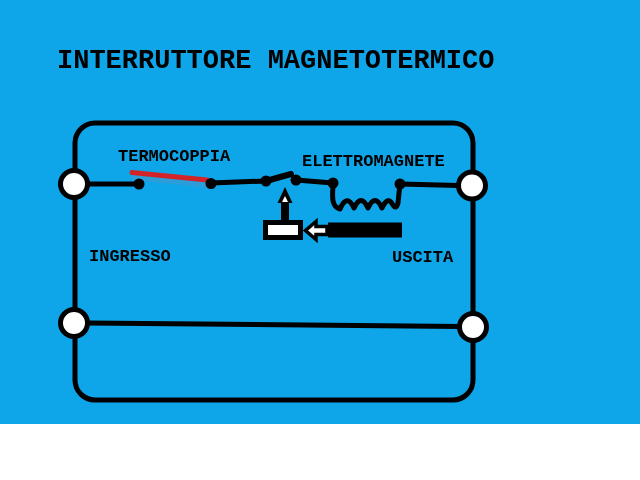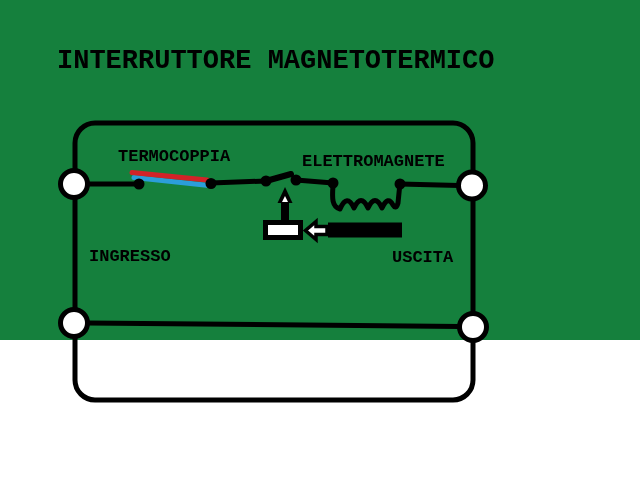--- a/index.html
+++ b/index.html
@@ -6,22 +6,22 @@
     margin: 0;
     padding: 0;
     background: #ffffff;
     width: 640px;
     height: 480px;
     overflow: hidden;
   }
   .stage {
     position: relative;
     width: 640px;
-    height: 340px;
-    background: #15803d;
+    height: 424px;
+    background: #0ea5e9;
     font-family: "Liberation Mono", "DejaVu Sans Mono", monospace;
   }
   svg text {
     font-family: "Liberation Mono", "DejaVu Sans Mono", monospace;
     font-weight: bold;
     fill: #000000;
   }
   .title-text { font-size: 27px; }
   .label-text { font-size: 17px; }
 </style>

